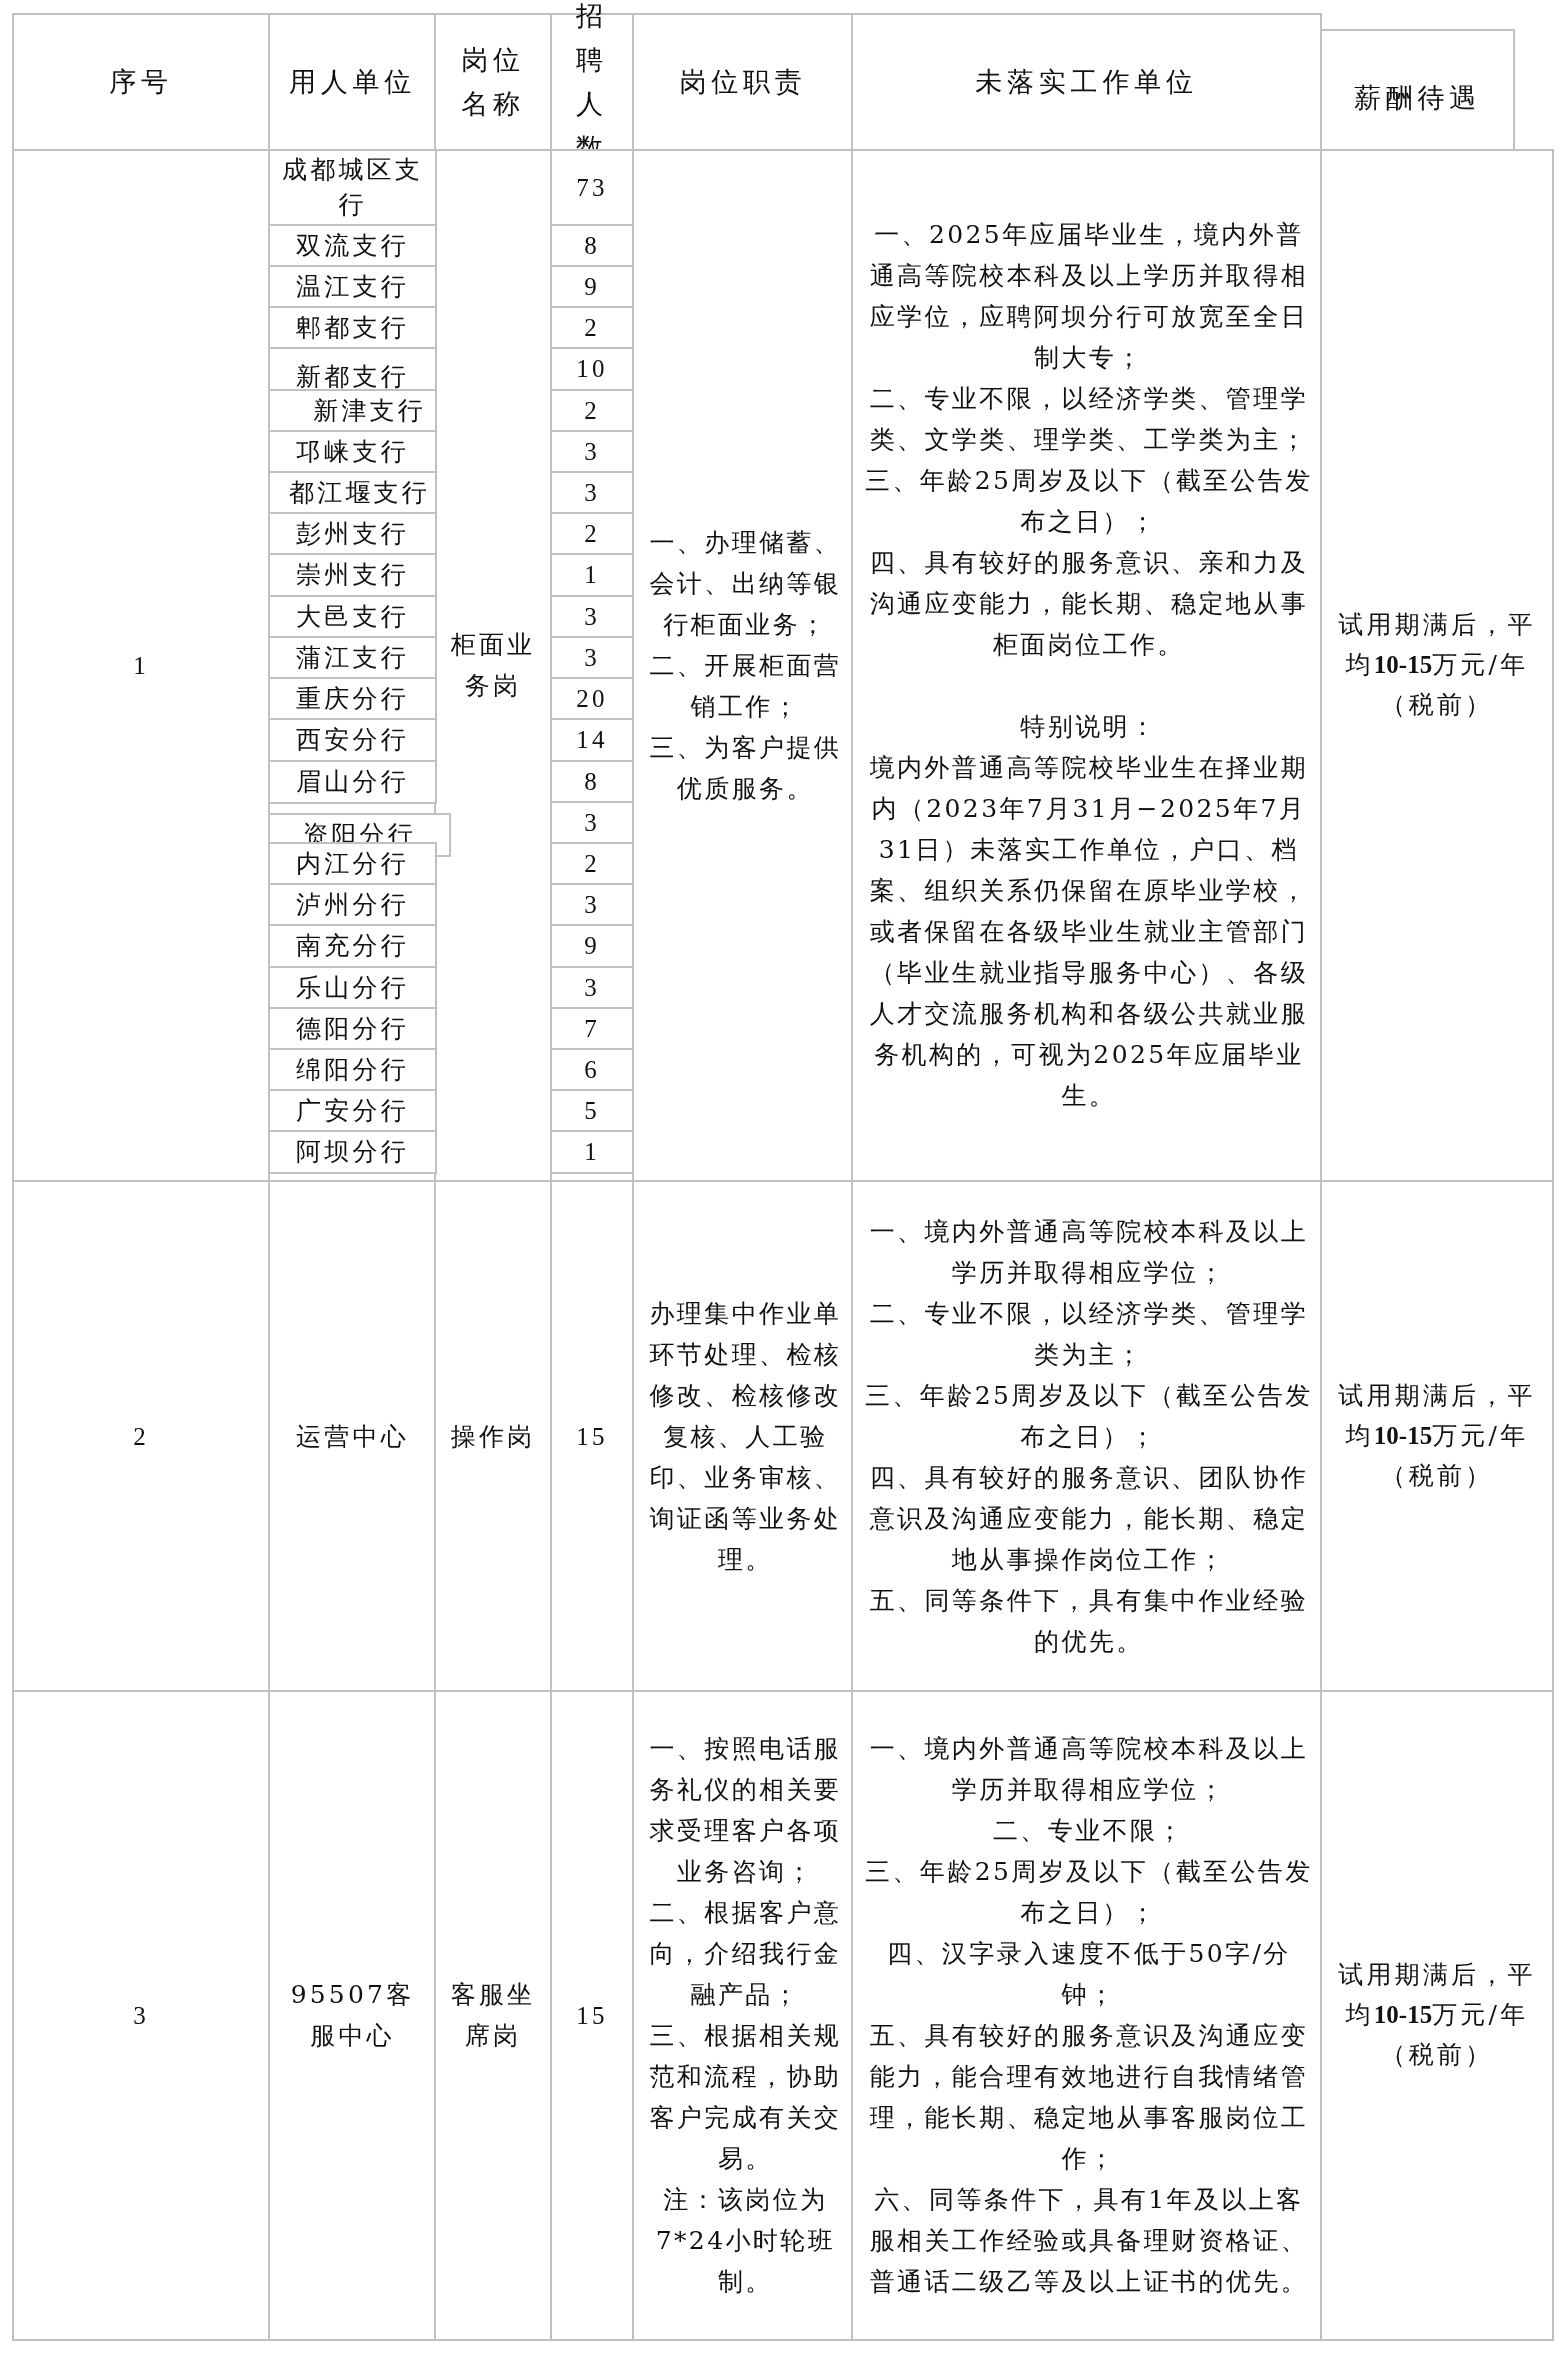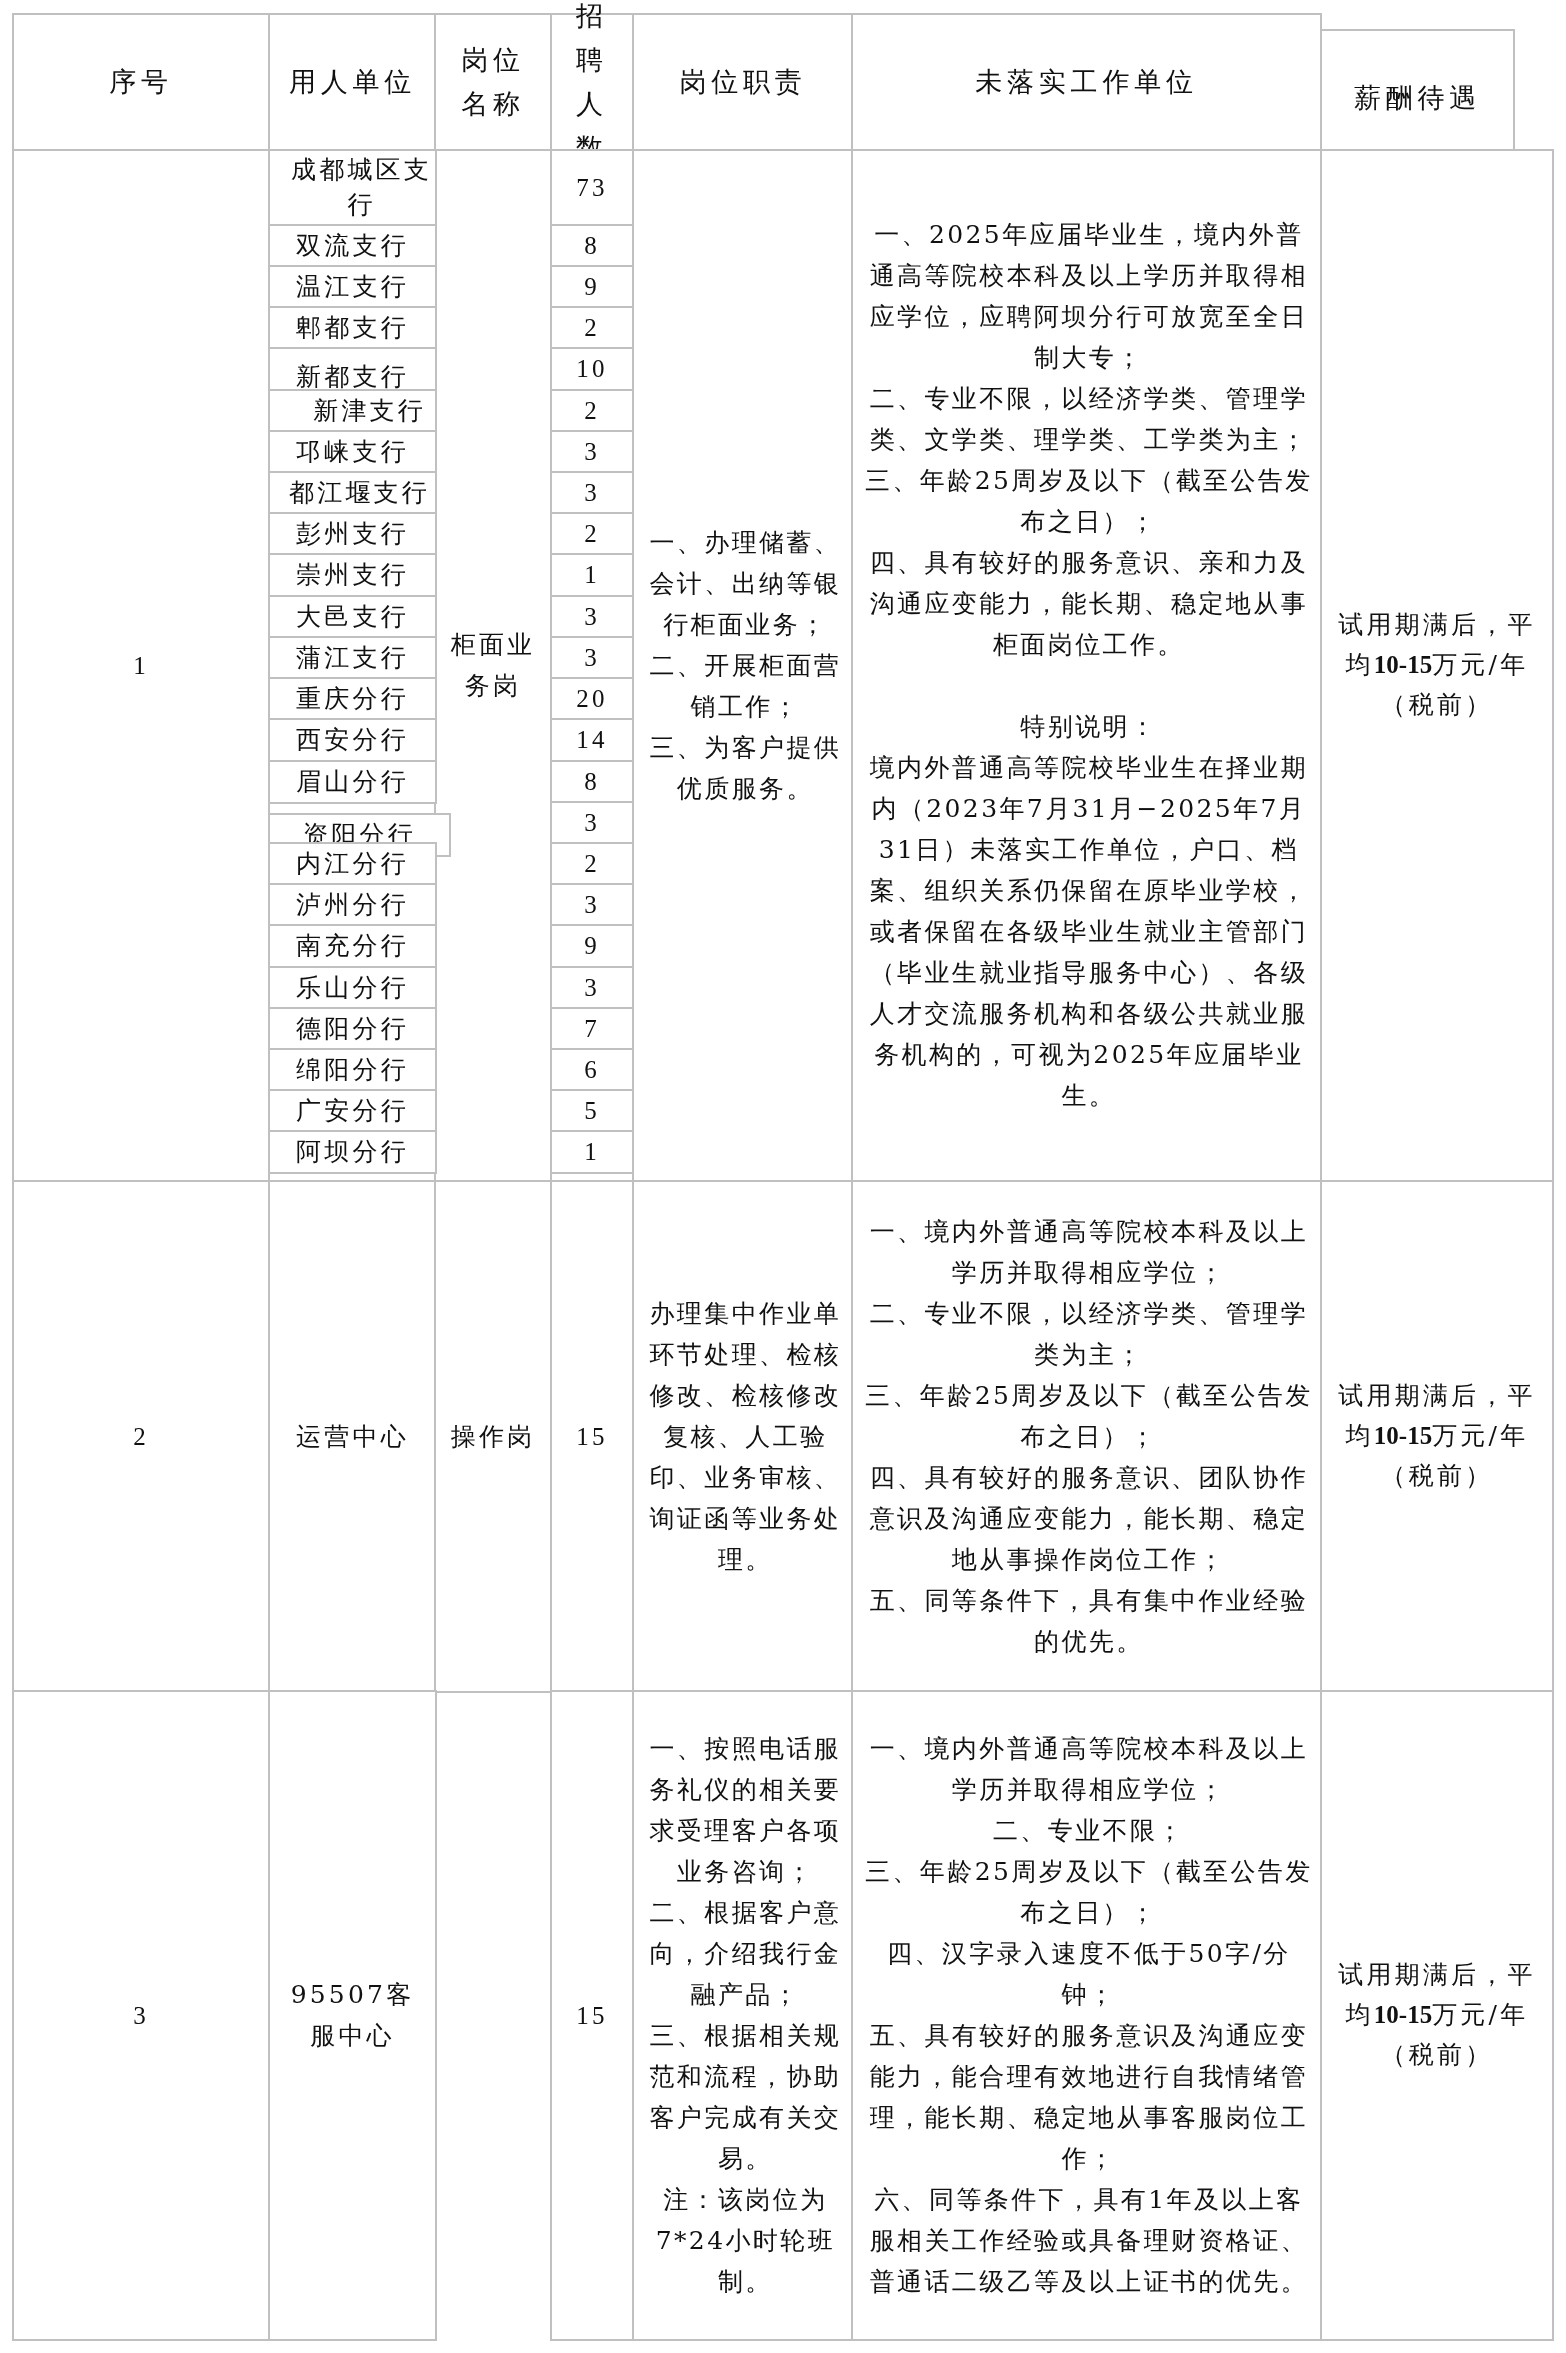--- a/index.html
+++ b/index.html
@@ -112,20 +112,23 @@
       <span>试用期满后，平均</span><b>10-15</b><span>万元/年（税前）</span>
     </div>
     </div>
 
   <div class="cell" style="left:0;top:1677px;width:258px;height:651px;">
     <span class="txt num">3</span>
     </div>
   <div class="cell" style="left:256px;top:1677px;width:169px;height:651px;">
     <span class="txt" style="width:135px;display:block;">95507客服中心</span>
     </div>
+  <div class="cell" style="left:422px;top:1677px;width:118px;height:651px;">
+    <span class="txt" style="width:87px;display:block;">客服坐席岗</span>
+    </div>
   <div class="cell" style="left:538px;top:1677px;width:84px;height:651px;">
     <span class="txt num">15</span>
     </div>
   <div class="cell left" style="left:620px;top:1677px;width:222px;height:651px;">
     <div class="txt" id="row3-duties">
         <div class="para">一、按照电话服务礼仪的相关要求受理客户各项业务咨询；</div>
         <div class="para">二、根据客户意向，介绍我行金融产品；</div>
         <div class="para">三、根据相关规范和流程，协助客户完成有关交易。</div>
         <div class="para">注：该岗位为7*24小时轮班制。</div>
       </div>
@@ -138,21 +141,21 @@
         <div class="para">四、汉字录入速度不低于50字/分钟；</div>
         <div class="para">五、具有较好的服务意识及沟通应变能力，能合理有效地进行自我情绪管理，能长期、稳定地从事客服岗位工作；</div>
         <div class="para">六、同等条件下，具有1年及以上客服相关工作经验或具备理财资格证、普通话二级乙等及以上证书的优先。</div>
       </div>
     </div>
   <div class="cell sal" style="left:1308px;top:1677px;width:234px;height:651px;">
     <div class="txt" style="width:198px;">
       <span>试用期满后，平均</span><b>10-15</b><span>万元/年（税前）</span>
     </div>
     </div>
-<div class="cell" style="left: 256px; top: 136px; width: 169px; height: 77px; justify-content: flex-end;">
+<div class="cell" style="left: 256px; top: 136px; width: 169px; height: 77px;">
       <span class="txt" style="width: 147px; display: block; line-height: 35px;">成都城区支行</span>
     </div>
     <div class="cell" style="left: 538px; top: 136px; width: 84px; height: 77px;">
       <span class="txt num">73</span>
     </div>
     <div class="cell" style="left: 256px; top: 211px; width: 169px; height: 44px;">
       <span class="txt" style="width: 147px; display: block; line-height: 39px;">双流支行</span>
     </div>
     <div class="cell" style="left: 538px; top: 211px; width: 84px; height: 44px;">
       <span class="txt num">8</span>

